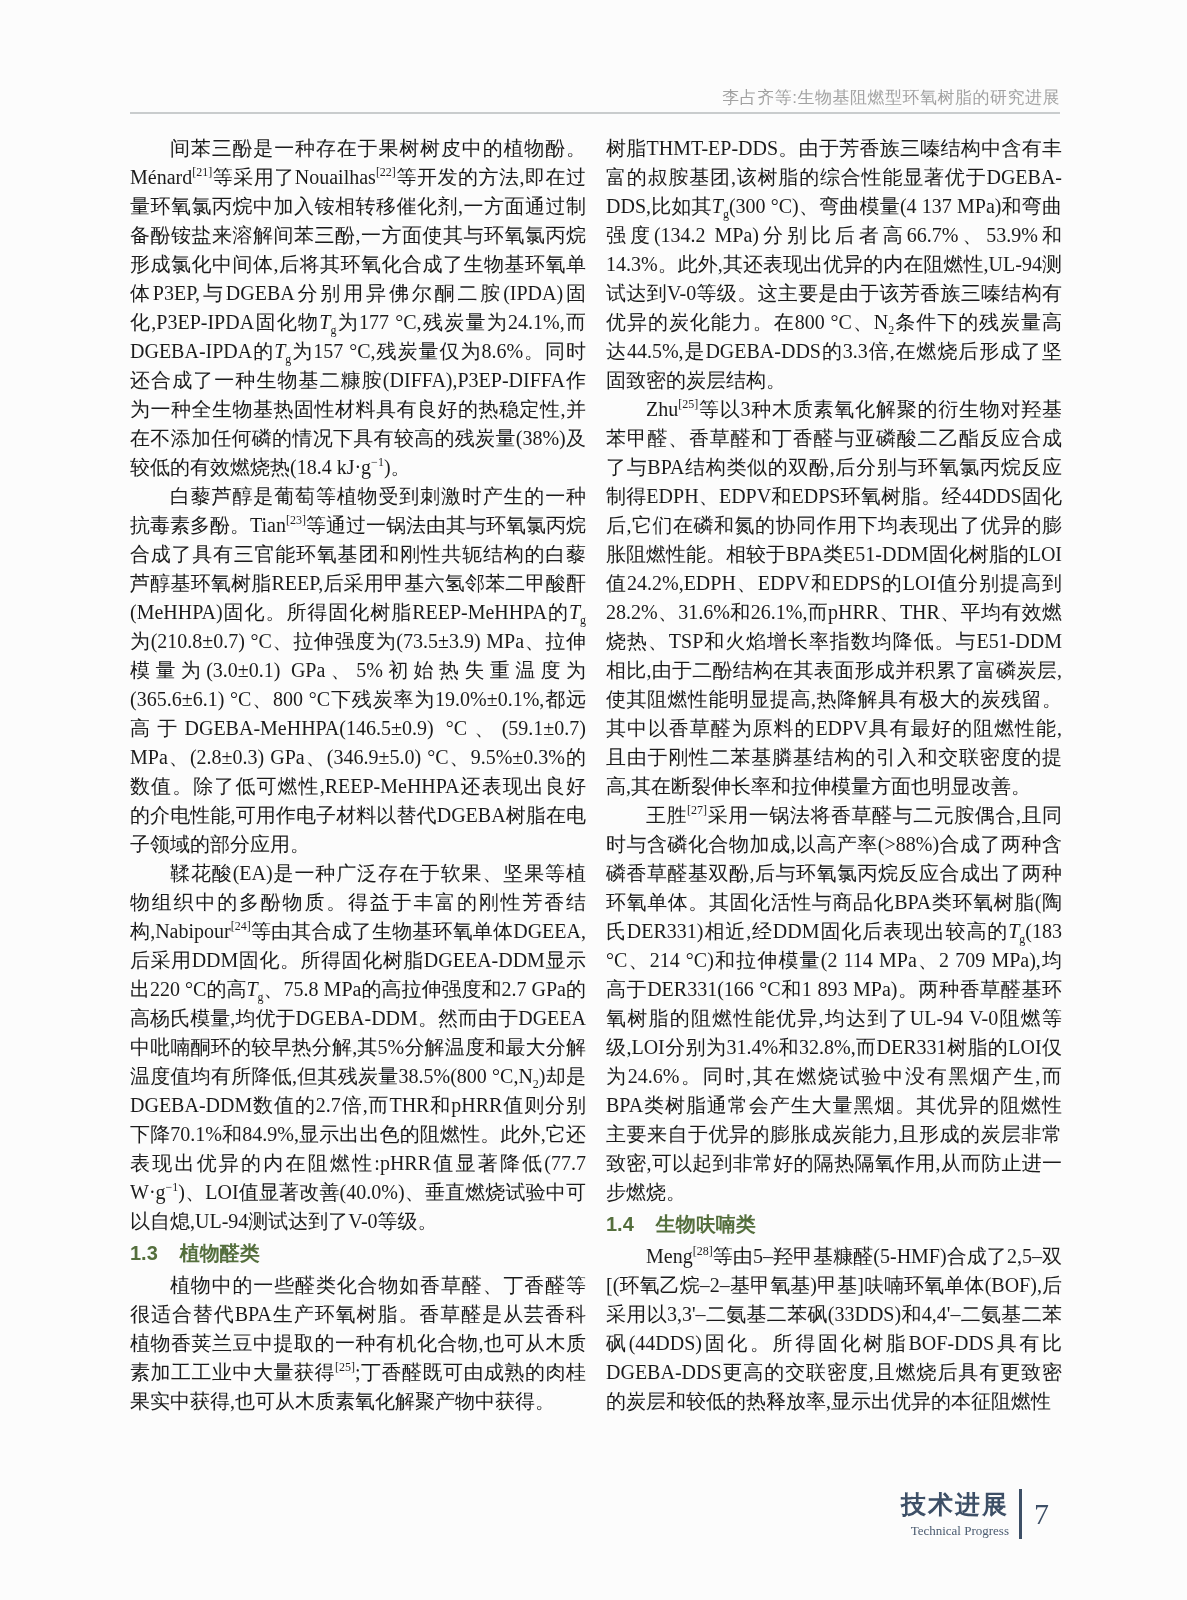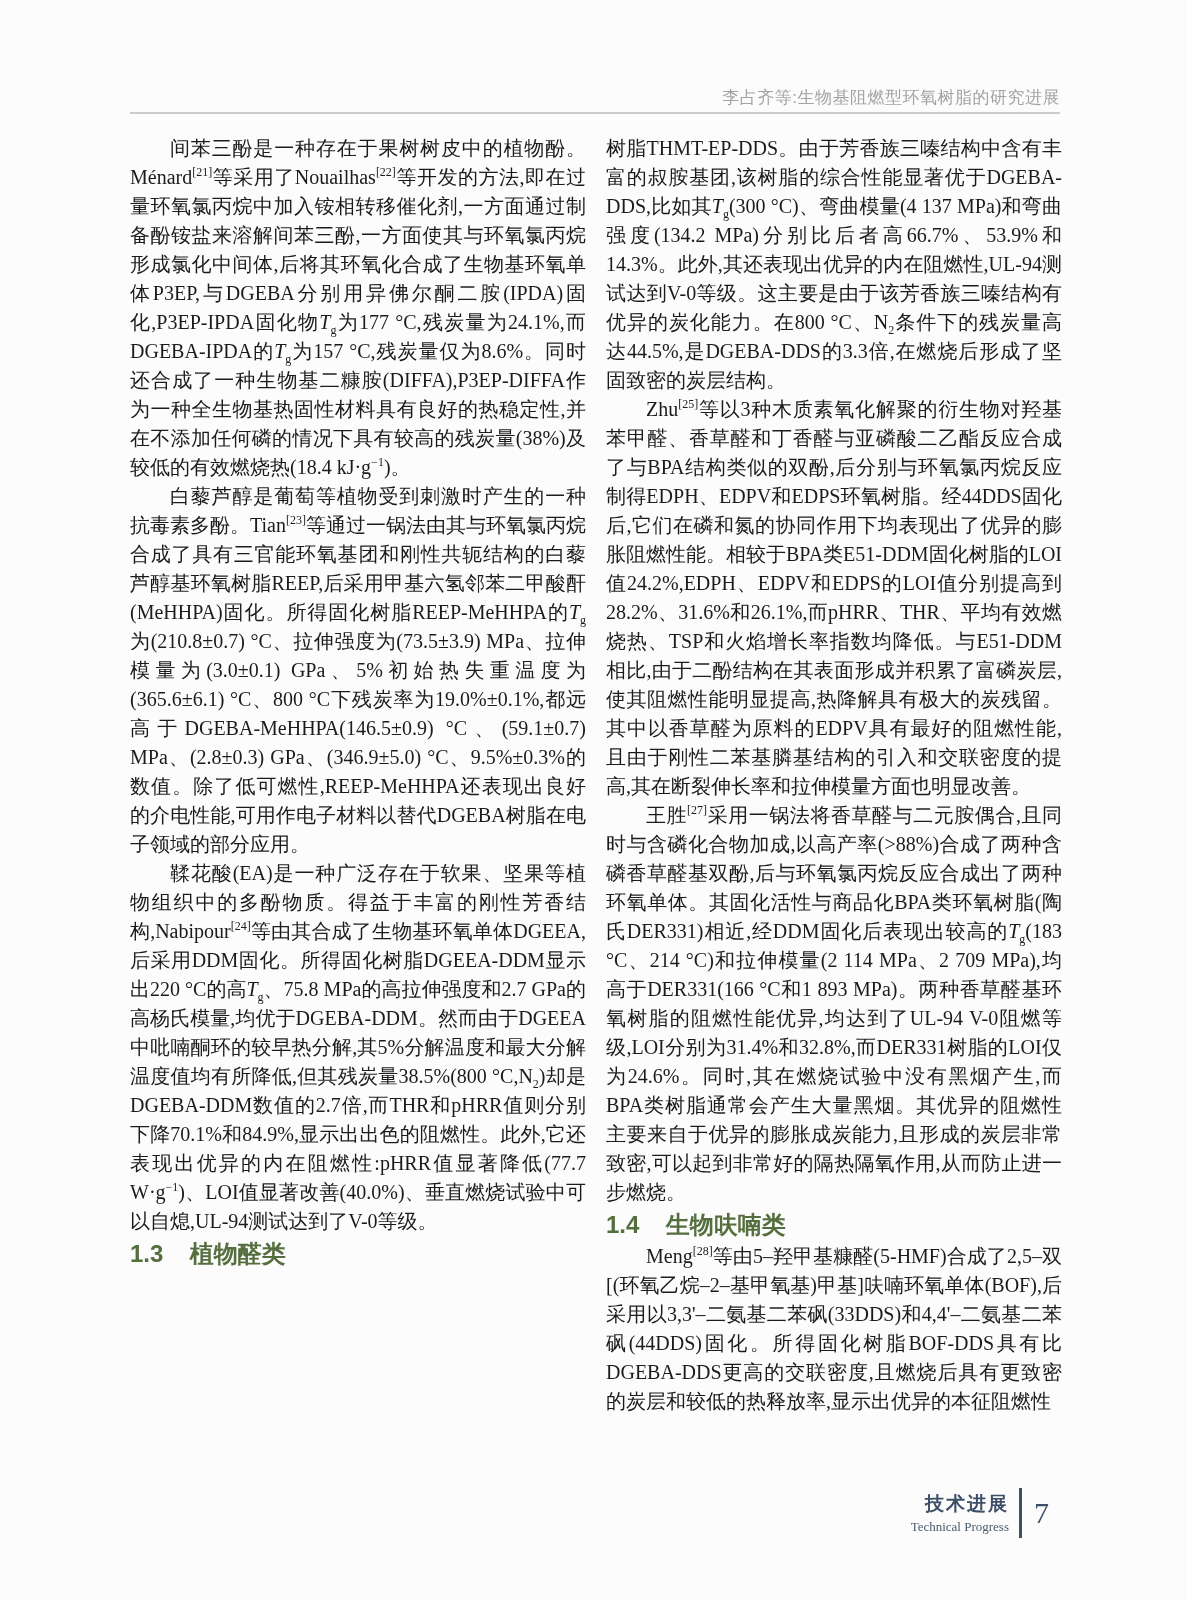--- a/index.html
+++ b/index.html
@@ -52,42 +52,42 @@
   }
   .para sub {
     font-size:12px;
     line-height:0;
     vertical-align:sub;
   }
   .para i { font-style:italic; }
   .section-heading {
     font-family:"Liberation Sans","DejaVu Sans",sans-serif;
     font-weight:bold;
-    font-size:24px;
+    font-size:20px;
     color:#546e3d;
     margin:3px 0 3px 0;
     text-align:left;
   }
   .section-heading .sec-num { margin-right:1.1em; }
   .footer {
     position:absolute;
     top:1488px; right:138px;
     display:flex;
     align-items:center;
   }
   .footer-labels {
     display:flex;
     flex-direction:column;
     align-items:flex-end;
     margin-right:10px;
   }
   .footer-cn {
     font-family:"Liberation Sans","DejaVu Sans",sans-serif;
     font-weight:bold;
-    font-size:19px;
+    font-size:25px;
     color:#3d4f66;
     letter-spacing:2px;
   }
   .footer-en {
     font-family:"Liberation Serif","DejaVu Serif",serif;
     font-size:13px;
     color:#4a5b70;
     margin-top:2px;
   }
   .footer-bar {
@@ -109,20 +109,21 @@
   <div class="running-head">李占齐等:生物基阻燃型环氧树脂的研究进展</div>
 
   <div class="head-rule"></div>
 
   <div class="content">
     <div class="col">
         <p class="para"><span>间苯三酚是一种存在于果树树皮中的植物酚。Ménard</span><sup>[21]</sup><span>等采用了Nouailhas</span><sup>[22]</sup><span>等开发的方法,即在过量环氧氯丙烷中加入铵相转移催化剂,一方面通过制备酚铵盐来溶解间苯三酚,一方面使其与环氧氯丙烷形成氯化中间体,后将其环氧化合成了生物基环氧单体P3EP,与DGEBA分别用异佛尔酮二胺(IPDA)固化,P3EP-IPDA固化物</span><i>T</i><sub>g</sub><span>为177 °C,残炭量为24.1%,而DGEBA-IPDA的</span><i>T</i><sub>g</sub><span>为157 °C,残炭量仅为8.6%。同时还合成了一种生物基二糠胺(DIFFA),P3EP-DIFFA作为一种全生物基热固性材料具有良好的热稳定性,并在不添加任何磷的情况下具有较高的残炭量(38%)及较低的有效燃烧热(18.4 kJ·g</span><sup>−1</sup><span>)。</span></p>
         <p class="para"><span>白藜芦醇是葡萄等植物受到刺激时产生的一种抗毒素多酚。Tian</span><sup>[23]</sup><span>等通过一锅法由其与环氧氯丙烷合成了具有三官能环氧基团和刚性共轭结构的白藜芦醇基环氧树脂REEP,后采用甲基六氢邻苯二甲酸酐(MeHHPA)固化。所得固化树脂REEP-MeHHPA的</span><i>T</i><sub>g</sub><span>为(210.8±0.7) °C、拉伸强度为(73.5±3.9) MPa、拉伸模量为(3.0±0.1) GPa、5%初始热失重温度为(365.6±6.1) °C、800 °C下残炭率为19.0%±0.1%,都远高于DGEBA-MeHHPA(146.5±0.9) °C、(59.1±0.7) MPa、(2.8±0.3) GPa、(346.9±5.0) °C、9.5%±0.3%的数值。除了低可燃性,REEP-MeHHPA还表现出良好的介电性能,可用作电子材料以替代DGEBA树脂在电子领域的部分应用。</span></p>
         <p class="para"><span>鞣花酸(EA)是一种广泛存在于软果、坚果等植物组织中的多酚物质。得益于丰富的刚性芳香结构,Nabipour</span><sup>[24]</sup><span>等由其合成了生物基环氧单体DGEEA,后采用DDM固化。所得固化树脂DGEEA-DDM显示出220 °C的高</span><i>T</i><sub>g</sub><span>、75.8 MPa的高拉伸强度和2.7 GPa的高杨氏模量,均优于DGEBA-DDM。然而由于DGEEA中吡喃酮环的较早热分解,其5%分解温度和最大分解温度值均有所降低,但其残炭量38.5%(800 °C,N</span><sub>2</sub><span>)却是DGEBA-DDM数值的2.7倍,而THR和pHRR值则分别下降70.1%和84.9%,显示出出色的阻燃性。此外,它还表现出优异的内在阻燃性:pHRR值显著降低(77.7 W·g</span><sup>−1</sup><span>)、LOI值显著改善(40.0%)、垂直燃烧试验中可以自熄,UL-94测试达到了V-0等级。</span></p>
         <div class="section-heading"><span class="sec-num">1.3</span><span class="sec-title">植物醛类</span></div>
+        <p class="para"><span>植物中的一些醛类化合物如香草醛、丁香醛等很适合替代BPA生产环氧树脂。香草醛是从芸香科植物香荚兰豆中提取的一种有机化合物,也可从木质素加工工业中大量获得</span><sup>[25]</sup><span>;丁香醛既可由成熟的肉桂果实中获得,也可从木质素氧化解聚产物中获得。</span></p>
       </div>
     <div class="col">
         <p class="para no-indent"><span>树脂THMT-EP-DDS。由于芳香族三嗪结构中含有丰富的叔胺基团,该树脂的综合性能显著优于DGEBA-DDS,比如其</span><i>T</i><sub>g</sub><span>(300 °C)、弯曲模量(4 137 MPa)和弯曲强度(134.2 MPa)分别比后者高66.7%、53.9%和14.3%。此外,其还表现出优异的内在阻燃性,UL-94测试达到V-0等级。这主要是由于该芳香族三嗪结构有优异的炭化能力。在800 °C、N</span><sub>2</sub><span>条件下的残炭量高达44.5%,是DGEBA-DDS的3.3倍,在燃烧后形成了坚固致密的炭层结构。</span></p>
         <p class="para"><span>Zhu</span><sup>[25]</sup><span>等以3种木质素氧化解聚的衍生物对羟基苯甲醛、香草醛和丁香醛与亚磷酸二乙酯反应合成了与BPA结构类似的双酚,后分别与环氧氯丙烷反应制得EDPH、EDPV和EDPS环氧树脂。经44DDS固化后,它们在磷和氮的协同作用下均表现出了优异的膨胀阻燃性能。相较于BPA类E51-DDM固化树脂的LOI值24.2%,EDPH、EDPV和EDPS的LOI值分别提高到28.2%、31.6%和26.1%,而pHRR、THR、平均有效燃烧热、TSP和火焰增长率指数均降低。与E51-DDM相比,由于二酚结构在其表面形成并积累了富磷炭层,使其阻燃性能明显提高,热降解具有极大的炭残留。其中以香草醛为原料的EDPV具有最好的阻燃性能,且由于刚性二苯基膦基结构的引入和交联密度的提高,其在断裂伸长率和拉伸模量方面也明显改善。</span></p>
         <p class="para"><span>王胜</span><sup>[27]</sup><span>采用一锅法将香草醛与二元胺偶合,且同时与含磷化合物加成,以高产率(&gt;88%)合成了两种含磷香草醛基双酚,后与环氧氯丙烷反应合成出了两种环氧单体。其固化活性与商品化BPA类环氧树脂(陶氏DER331)相近,经DDM固化后表现出较高的</span><i>T</i><sub>g</sub><span>(183 °C、214 °C)和拉伸模量(2 114 MPa、2 709 MPa),均高于DER331(166 °C和1 893 MPa)。两种香草醛基环氧树脂的阻燃性能优异,均达到了UL-94 V-0阻燃等级,LOI分别为31.4%和32.8%,而DER331树脂的LOI仅为24.6%。同时,其在燃烧试验中没有黑烟产生,而BPA类树脂通常会产生大量黑烟。其优异的阻燃性主要来自于优异的膨胀成炭能力,且形成的炭层非常致密,可以起到非常好的隔热隔氧作用,从而防止进一步燃烧。</span></p>
         <div class="section-heading"><span class="sec-num">1.4</span><span class="sec-title">生物呋喃类</span></div>
         <p class="para"><span>Meng</span><sup>[28]</sup><span>等由5–羟甲基糠醛(5-HMF)合成了2,5–双[(环氧乙烷–2–基甲氧基)甲基]呋喃环氧单体(BOF),后采用以3,3'–二氨基二苯砜(33DDS)和4,4'–二氨基二苯砜(44DDS)固化。所得固化树脂BOF-DDS具有比DGEBA-DDS更高的交联密度,且燃烧后具有更致密的炭层和较低的热释放率,显示出优异的本征阻燃性</span></p>
       </div>
   </div>
 

